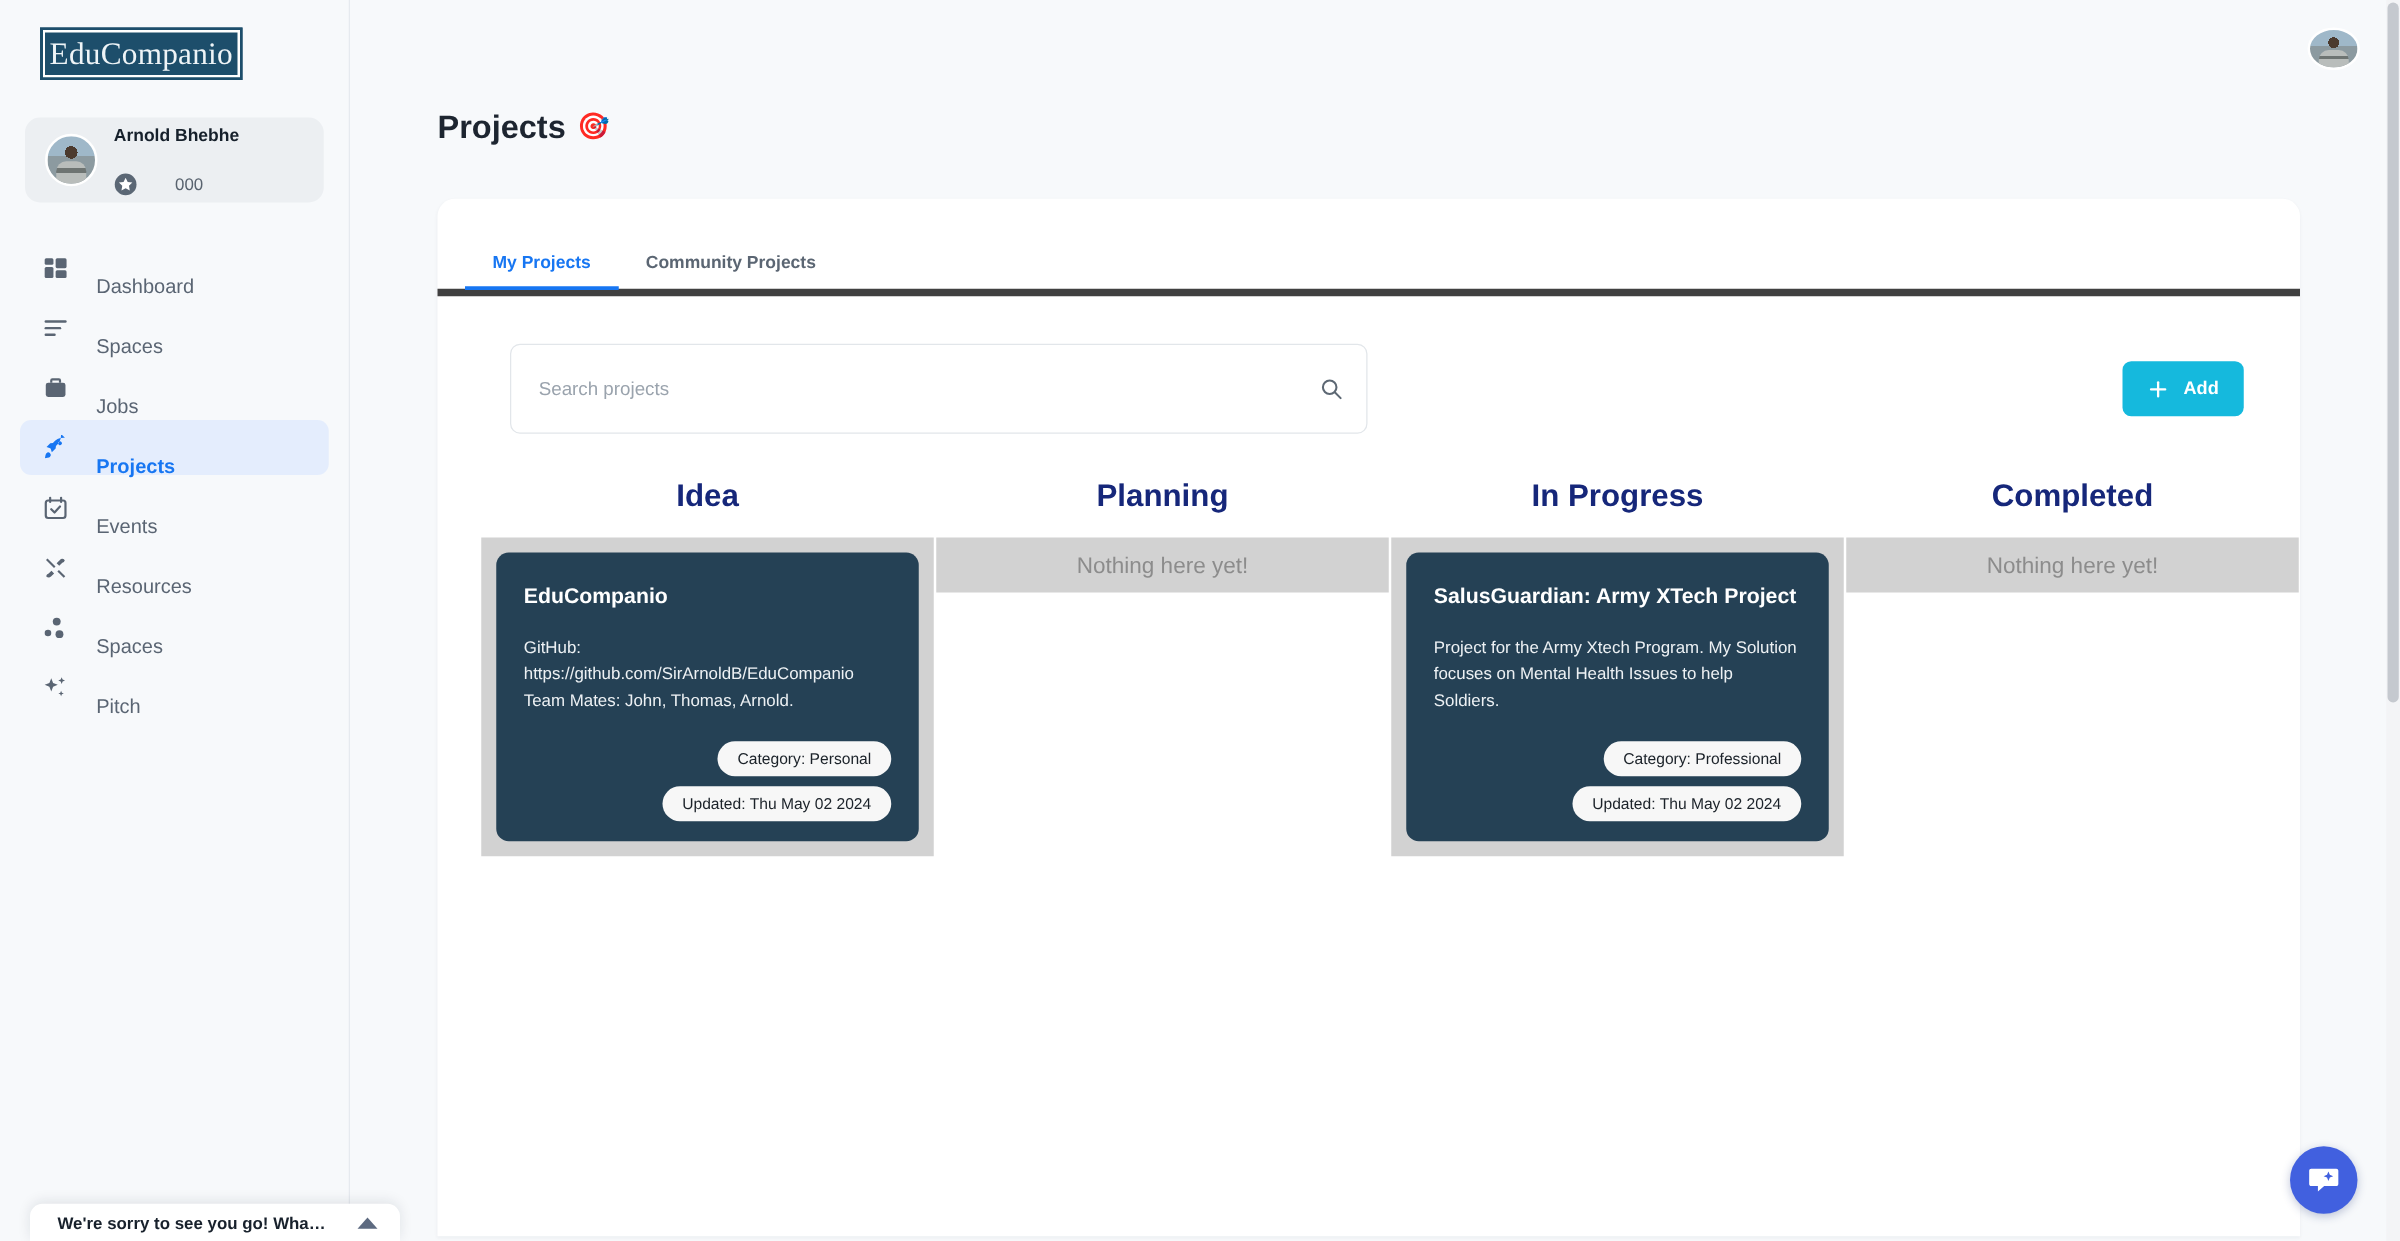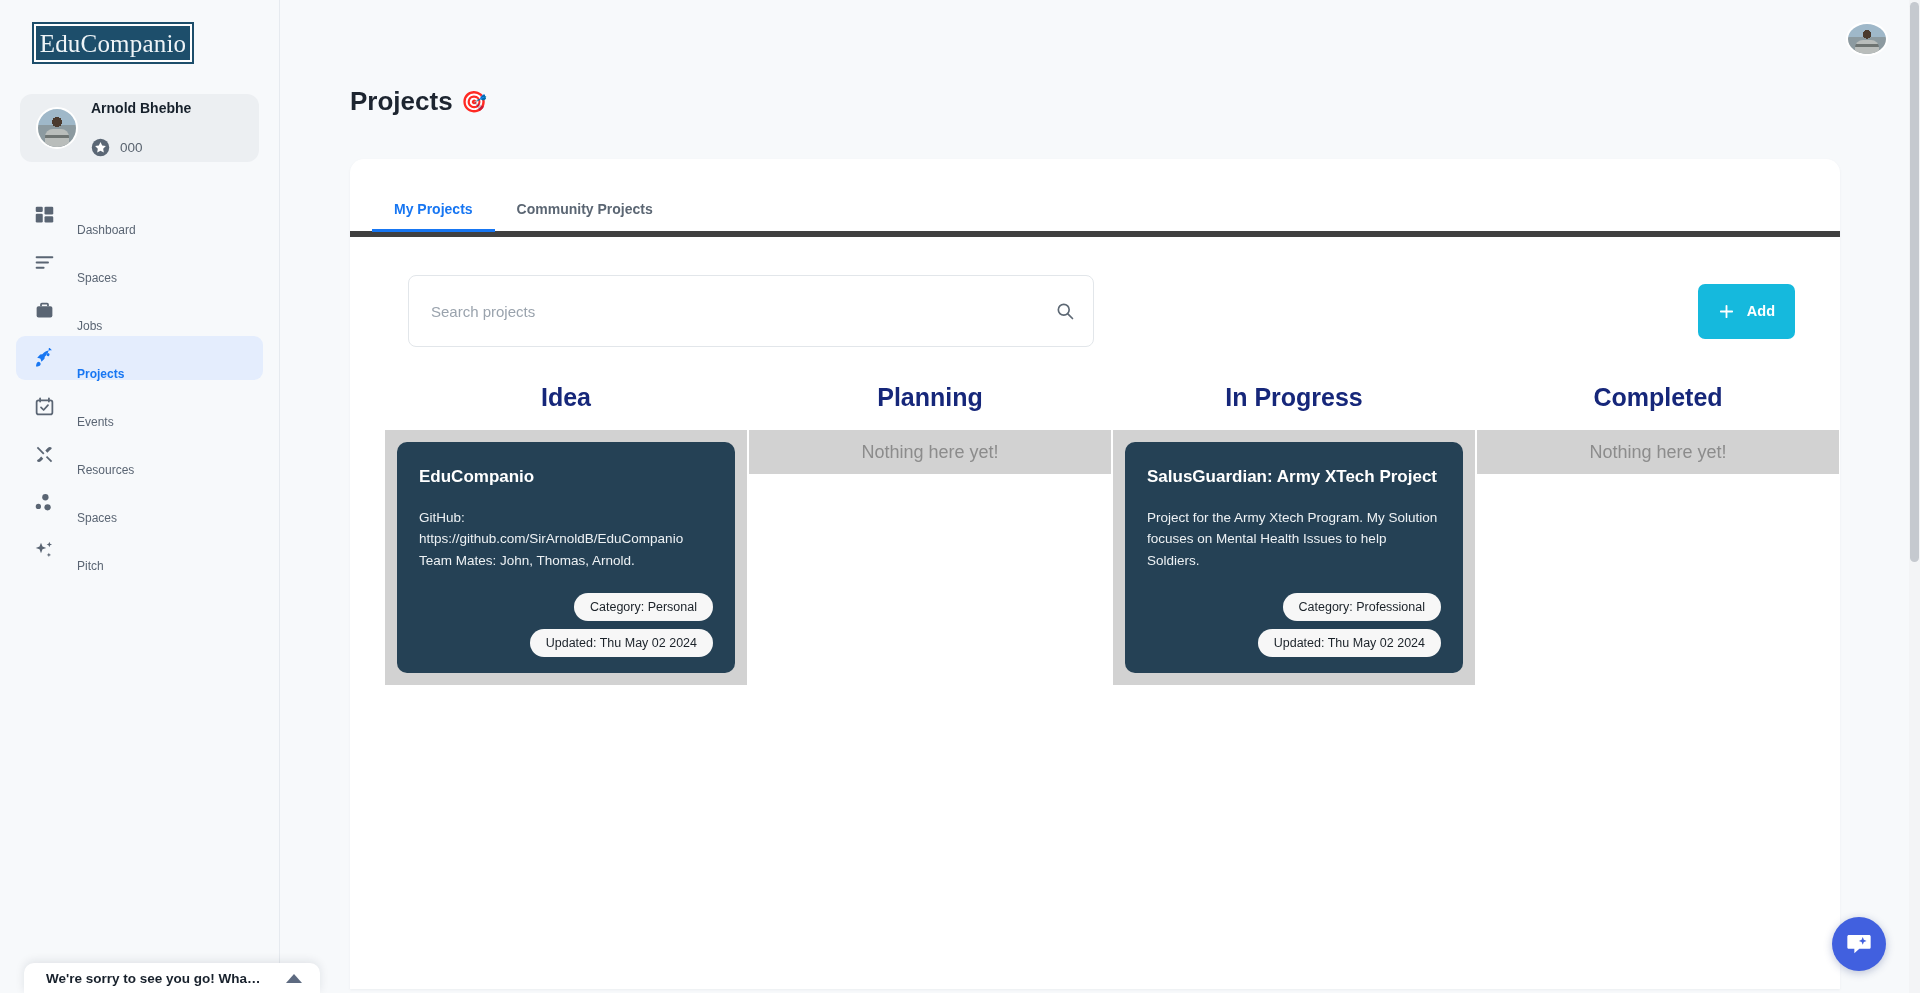--- a/index.html
+++ b/index.html
@@ -54,37 +54,37 @@
     flex: 0 0 42px;
   }
   .avatar::after {
     content: ""; position: absolute;
     left: 18%; bottom: 0; width: 64%; height: 48%;
     background: linear-gradient(#b9bdbb 0 32%, #6e7472 32% 52%, #b9bdbb 52% 100%);
     border-radius: 8px 8px 0 0;
   }
   #profile-meta { margin-left: 13px; }
   #profile-name { font-size: 14px; font-weight: bold; color: #16202b; }
-  #profile-points-row { display: flex; align-items: center; margin-top: 22px; }
+  #profile-points-row { display: flex; align-items: center; margin-top: 22px; gap: 20px; }
   #star-icon { width: 19px; height: 19px; color: #5b6775; }
   #profile-points { font-size: 13.5px; color: #59636f; margin-left: 10px; }
 
   #nav { margin-top: 30px; padding: 0 16px; }
   .nav-item {
     display: flex; align-items: center;
     height: 44px; padding-left: 18px;
     border-radius: 9px;
     margin-bottom: 4px;
     cursor: pointer;
     color: #5a6573;
   }
   .nav-item.active { background: #e4edfd; color: #1776f2; }
   .nav-item.active .nav-label { font-weight: bold; color: #1776f2; }
   .nav-icon { width: 21px; height: 21px; flex: 0 0 21px; display: block; }
-  .nav-label { font-size: 12px; margin-left: 22px; margin-top: 32px; }
+  .nav-label { font-size: 16px; margin-left: 22px; margin-top: 32px; }
 
   
   #main { flex: 1; height: 993px; position: relative; overflow: hidden; }
   #topbar { height: 78px; display: flex; align-items: center; justify-content: flex-end; padding-right: 32px; }
   #topbar-avatar { width: 34px; height: 34px; }
 
   #page-title {
     margin: 8px 0 0 70px;
     font-size: 26px; font-weight: bold; color: #1d2530;
     display: flex; align-items: center; gap: 9px;
@@ -133,21 +133,21 @@
   #search-input {
     flex: 1; border: none; outline: none;
     font-size: 15px; color: #3a434e;
     font-family: "Liberation Sans", sans-serif;
     background: transparent;
   }
   #search-input::placeholder { color: #9aa3ad; }
   #search-icon { width: 20px; height: 20px; color: #5d6874; flex: 0 0 20px; cursor: pointer; }
 
   #add-button {
-    height: 55px; min-width: 94px;
+    height: 44px; min-width: 94px;
     background: #15b9dd; border: none; border-radius: 7px;
     color: #ffffff; font-size: 14.5px; font-weight: bold;
     display: flex; align-items: center; justify-content: center; gap: 12px;
     cursor: pointer;
     font-family: "Liberation Sans", sans-serif;
     padding: 0 20px;
     text-align: right;
   }
   #plus-icon { width: 17px; height: 17px; }
 

